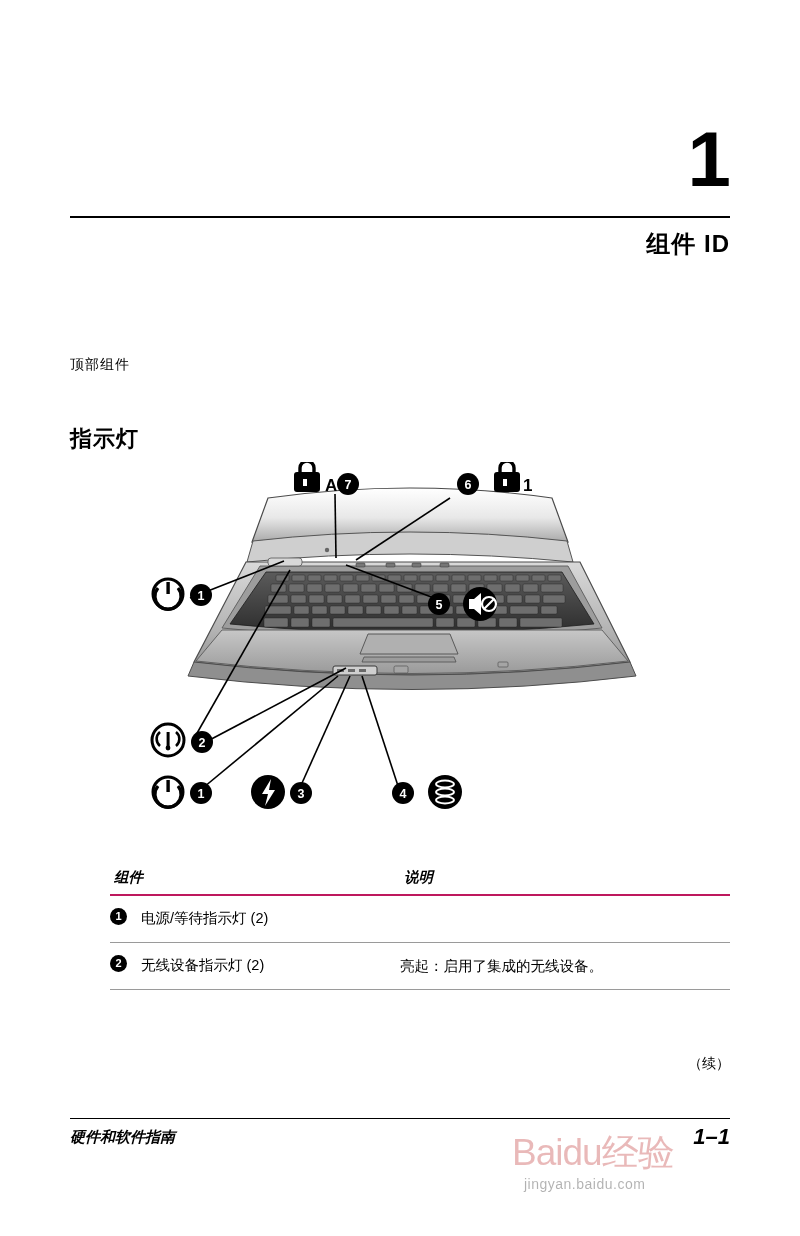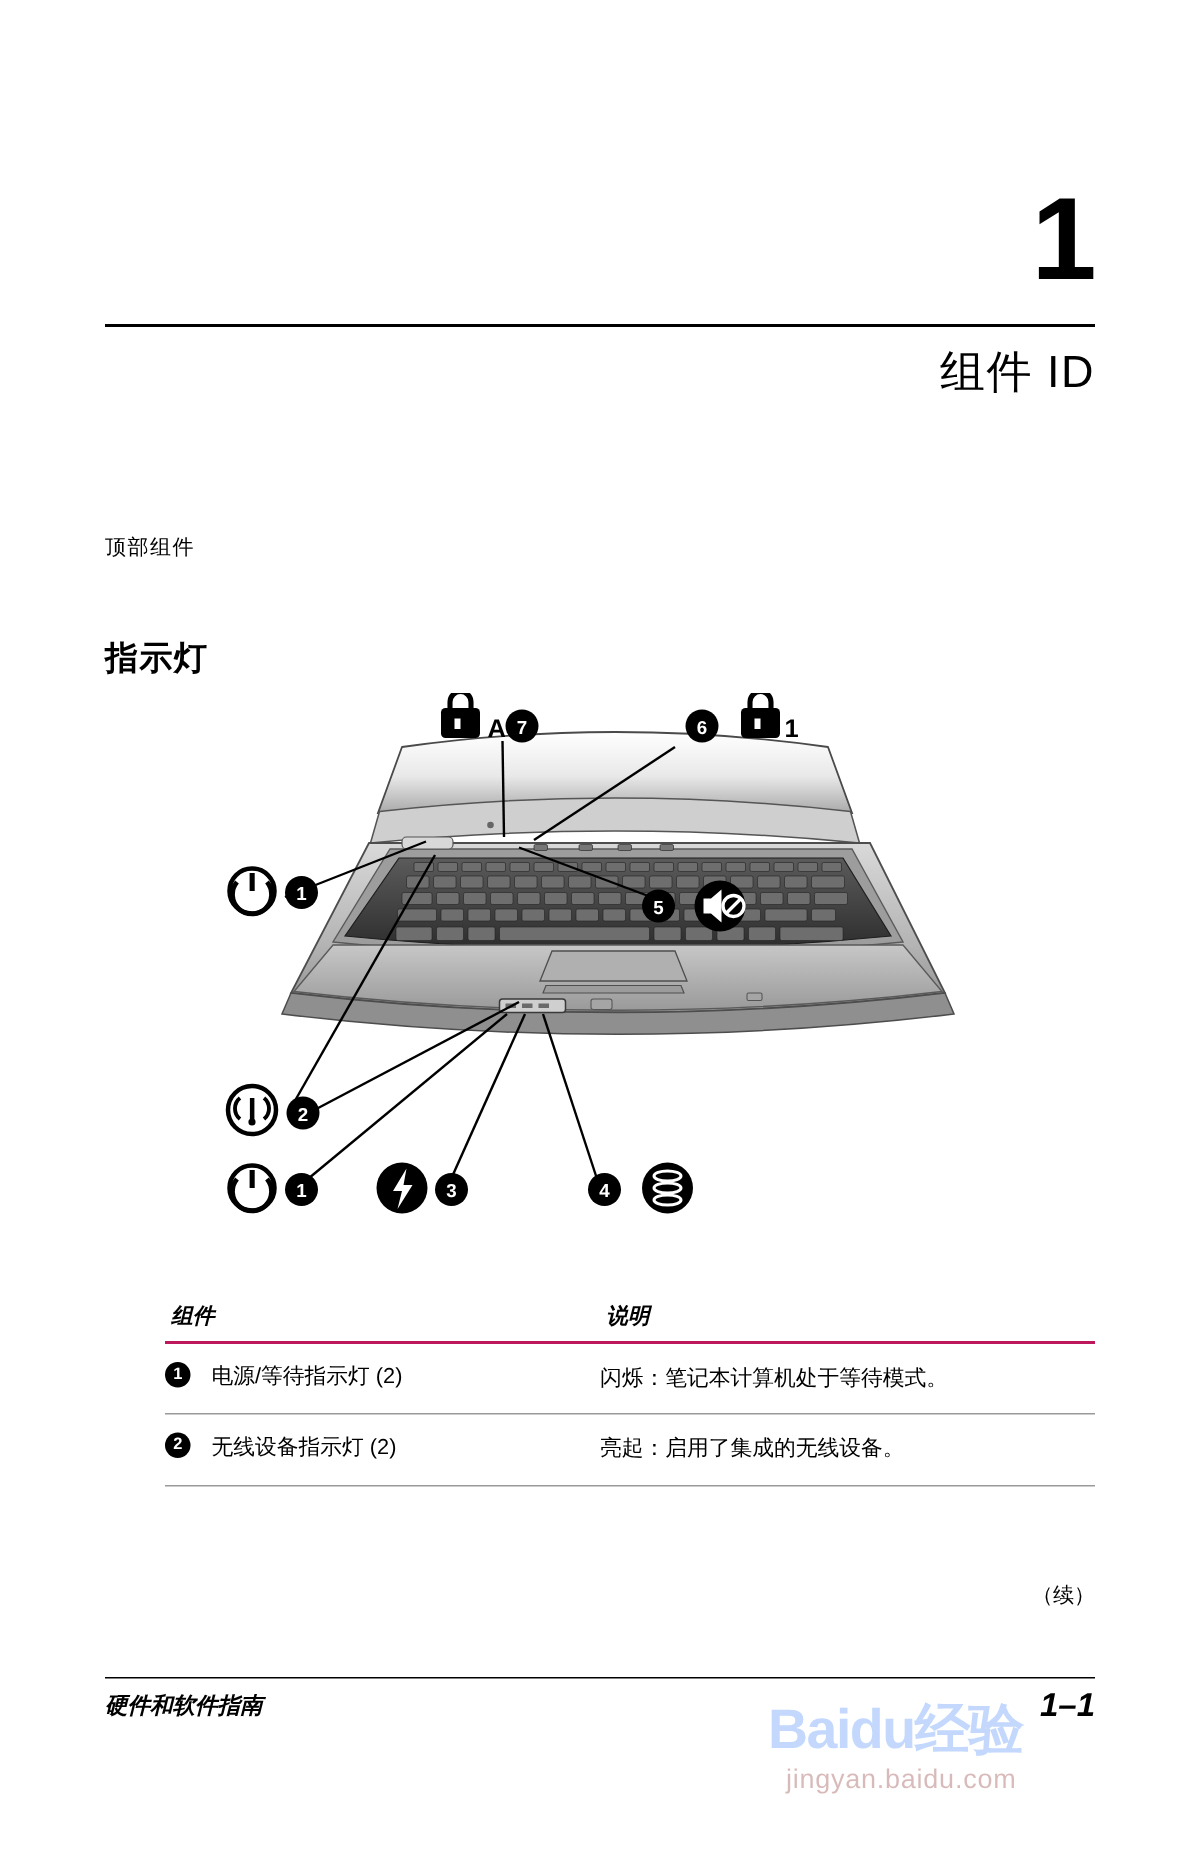--- a/index.html
+++ b/index.html
@@ -34,22 +34,22 @@
     position: absolute;
     left: 70px;
     right: 70px;
     top: 216px;
     border-top: 2.5px solid #000;
   }
   .chapter-title {
     position: absolute;
     right: 70px;
     top: 228px;
-    font-size: 30px;
-    font-weight: normal;
+    font-size: 24px;
+    font-weight: bold;
     letter-spacing: 1px;
   }
 
   
   .h1 {
     position: absolute;
     left: 70px;
     top: 356px;
     font-size: 14px;
     font-weight: normal;
@@ -160,31 +160,31 @@
     width: 230px;
     height: 105px;
     opacity: 0.30;
     pointer-events: none;
   }
   .wm-text {
     position: absolute;
     left: 0;
     top: 18px;
     font-size: 37px;
-    font-weight: bold;
-    color: #3b82f6;
+    font-weight: normal;
+    color: #b91c1c;
     letter-spacing: -1px;
     white-space: nowrap;
   }
   .wm-sub {
     position: absolute;
     left: 12px;
     top: 66px;
-    font-size: 18px;
-    color: #7f1d1d;
+    font-size: 14px;
+    color: #000000;
     letter-spacing: 0.5px;
     white-space: nowrap;
   }
 </style>
 </head>
 <body>
 
 <div class="page">
 
   <div class="chapter-number">1</div>
@@ -437,21 +437,20 @@
       <div class="c1">组件</div>
       <div class="c2">说明</div>
     </div>
 
     <div class="t-row">
       <div class="c1">
         <span class="bullet-num">1</span>
         <span class="c1-label">电源/等待指示灯 (2)</span>
       </div>
       <div class="c2">
-        <div class="desc-line">闪烁：笔记本计算机处于等待模式。</div>
       </div>
     </div>
 
     <div class="t-row">
       <div class="c1">
         <span class="bullet-num">2</span>
         <span class="c1-label">无线设备指示灯 (2)</span>
       </div>
       <div class="c2">
         <div class="desc-line">亮起：启用了集成的无线设备。</div>

